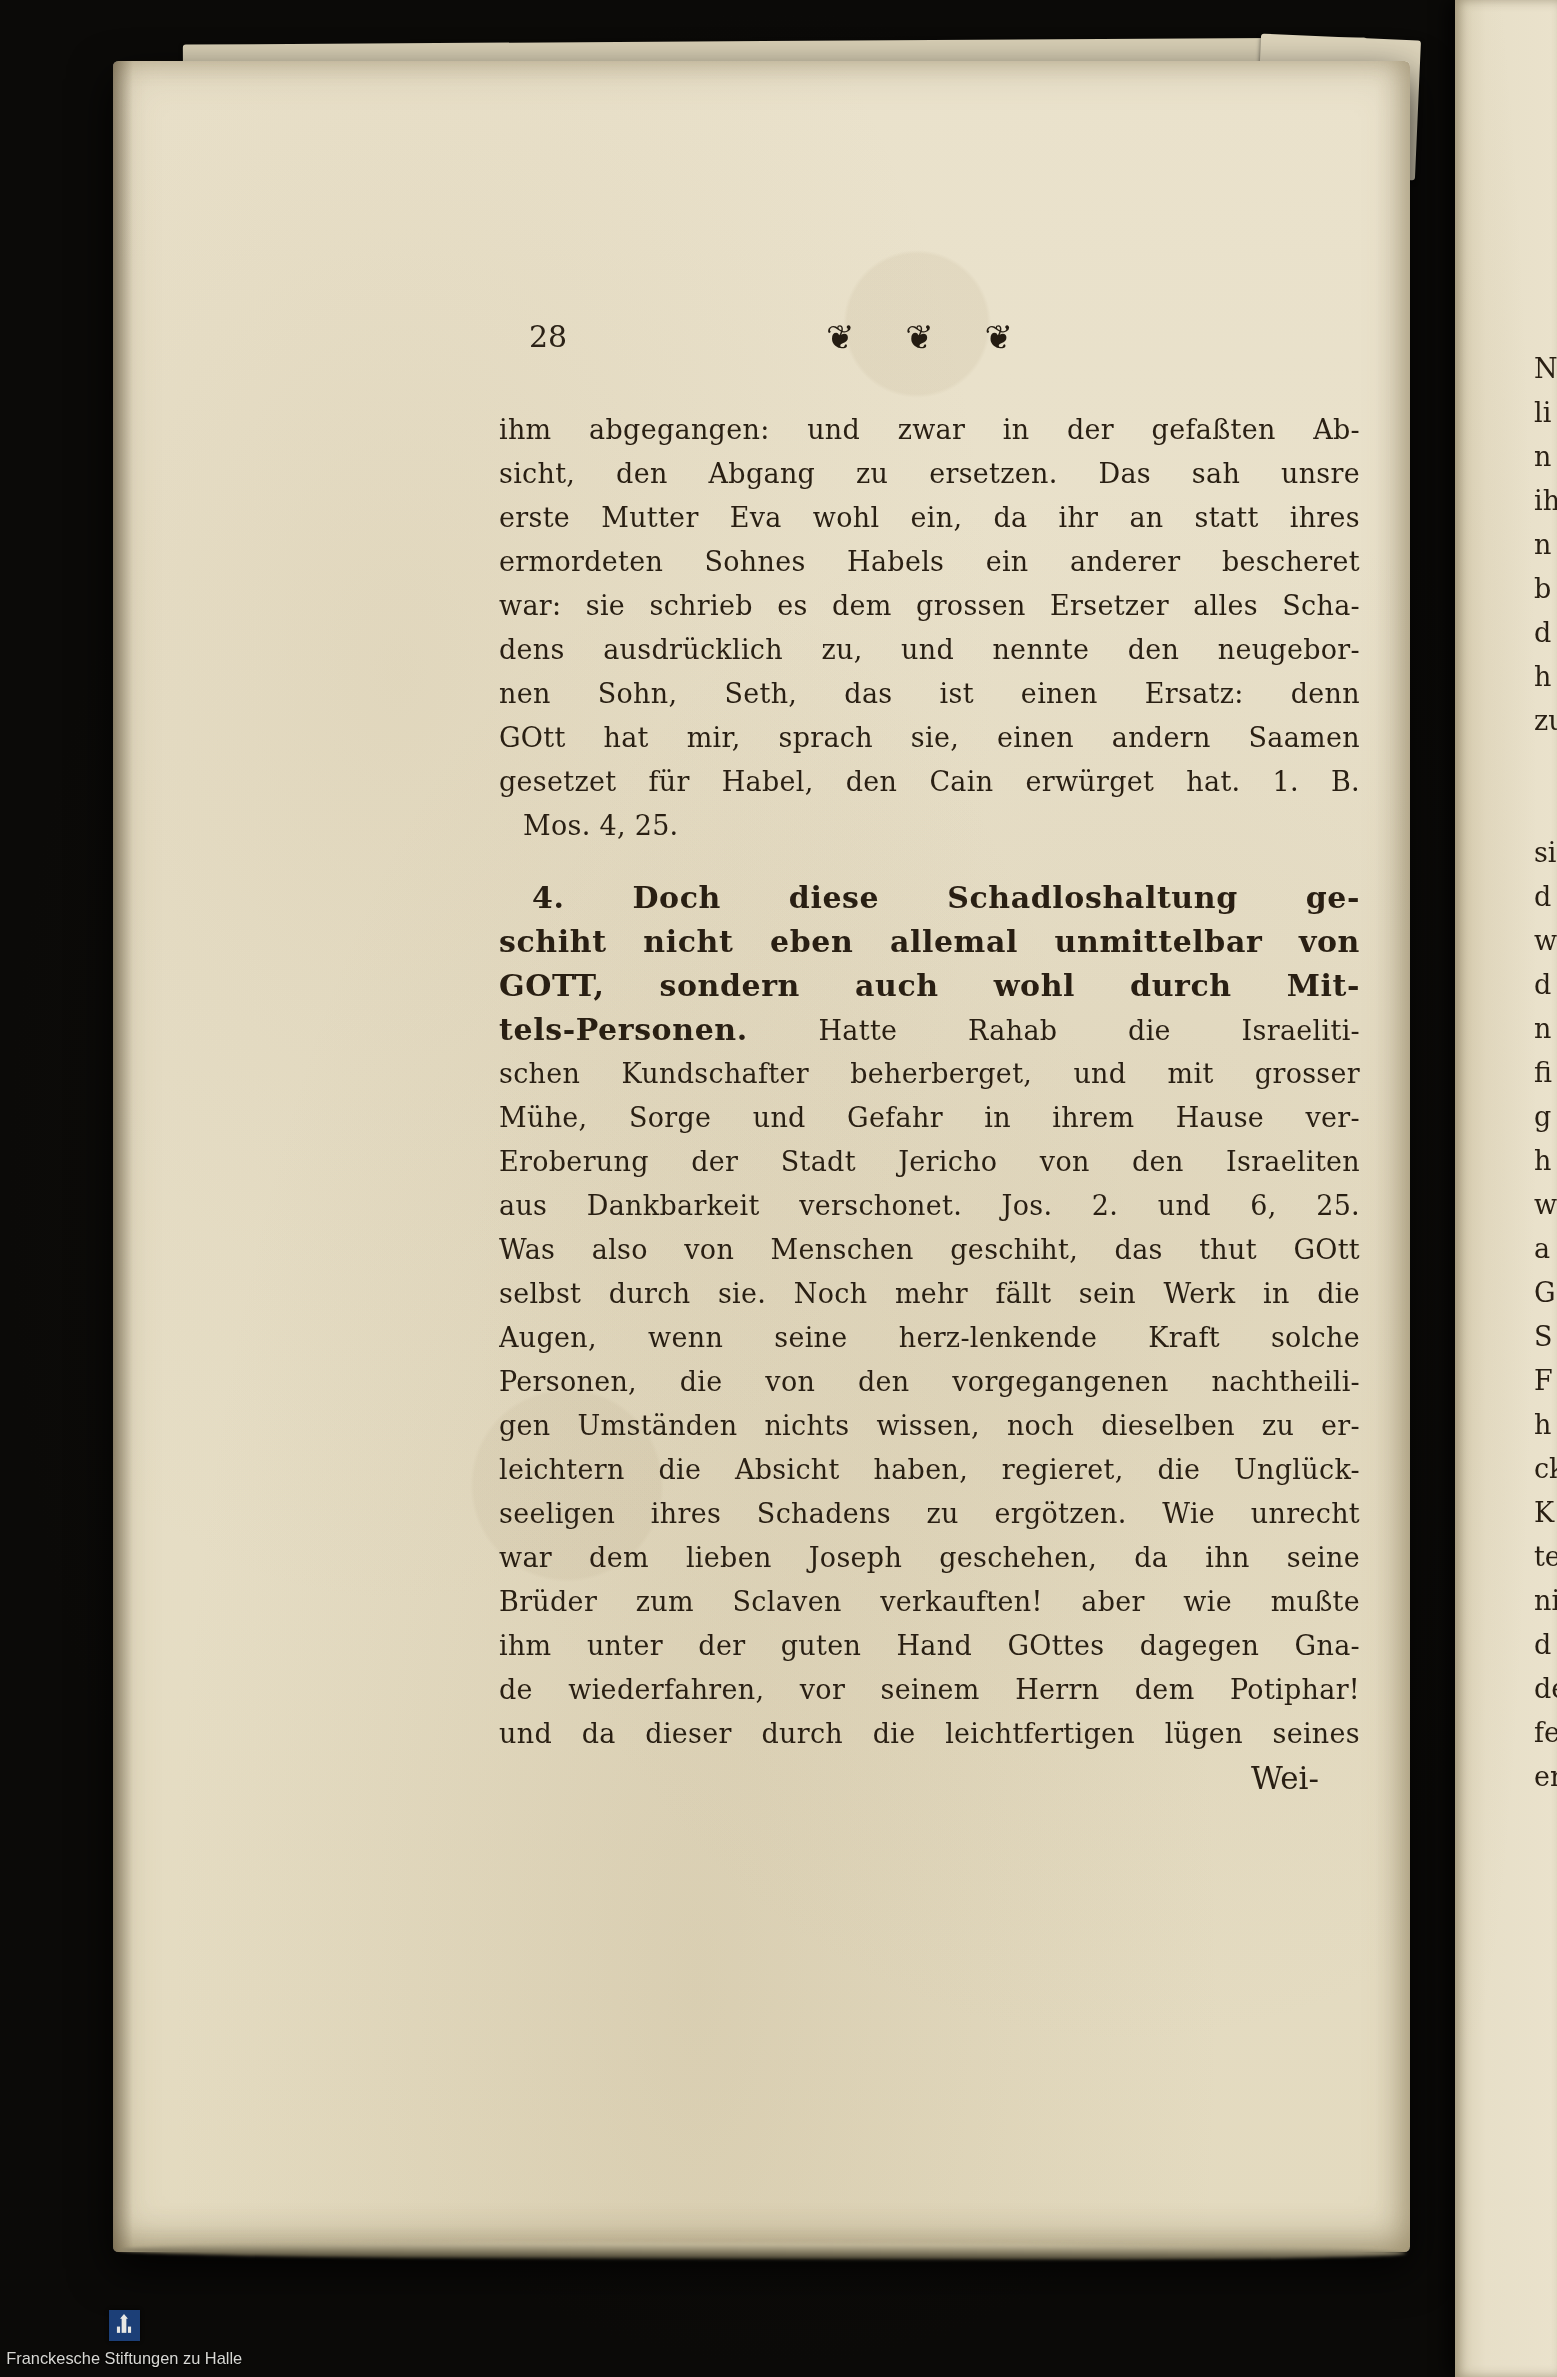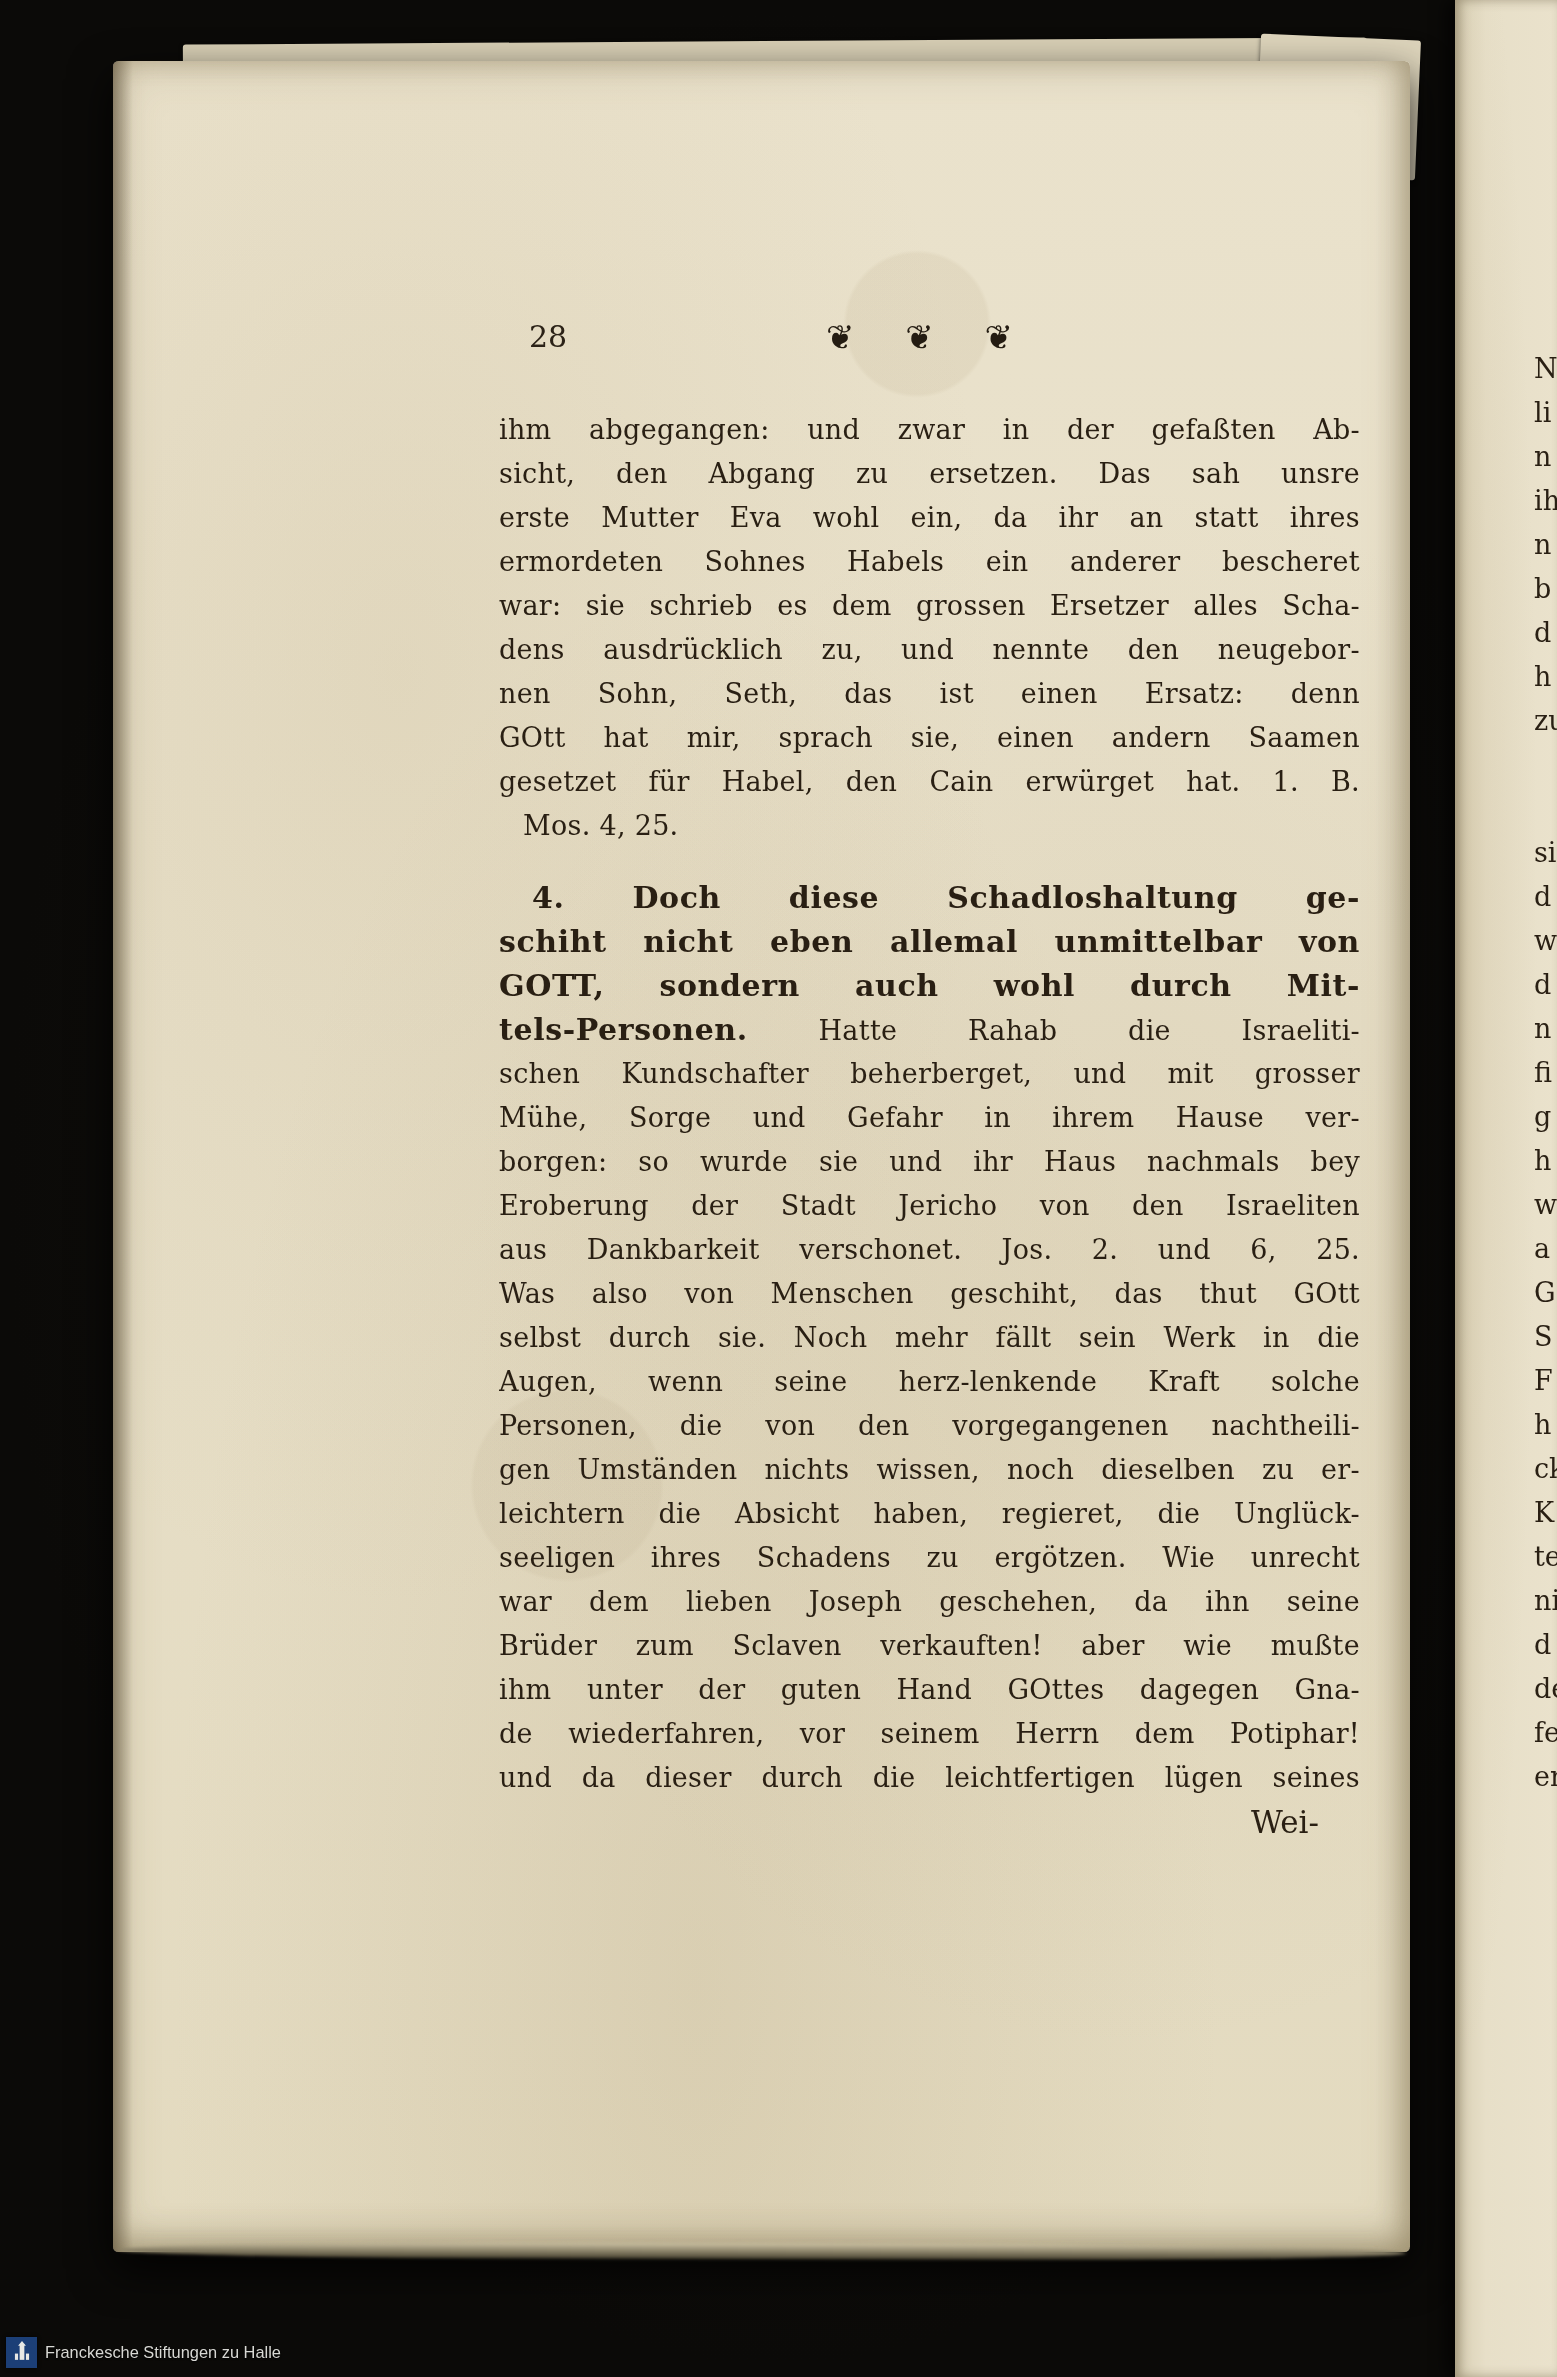--- a/index.html
+++ b/index.html
@@ -111,21 +111,21 @@
     position: absolute; left: 79px; top: 347px; width: 47px;
     color: #291f13;
   }
   .frag-line {
     height: 44px; line-height: 44px; font-size: 27px; white-space: nowrap;
   }
 
   
   #watermark {
     position: absolute; left: 6.2px; bottom: 9.3px;
-    display: flex; align-items: center; gap: 7.8px;
+    display: flex; align-items: center; gap: 7.8px; flex-direction: column;
   }
   #watermark-logo {
     width: 31px; height: 31px;
     background: #1c3f77;
     display: flex; align-items: center; justify-content: center;
     box-shadow: 0 0 3.1px rgba(0,0,0,0.8);
   }
   #watermark-label {
     font-family: "Liberation Sans", sans-serif;
     font-size: 16.4px; color: #d8d8d4;
@@ -162,21 +162,20 @@
           <div class="textline"><span class="seg">gesetzet für Habel, den Cain erwürget hat. 1. B.</span></div>
           <div class="textline no-just"><span class="seg">Mos. 4, 25.</span></div>
         </div>
         <div class="paragraph">
           <div class="textline indent"><span class="seg bold">4. Doch diese Schadloshaltung ge-</span></div>
           <div class="textline"><span class="seg bold">schiht nicht eben allemal unmittelbar von</span></div>
           <div class="textline"><span class="seg bold">GOTT, sondern auch wohl durch Mit-</span></div>
           <div class="textline"><span class="seg bold">tels-Personen.</span><span class="seg">  Hatte Rahab die Israeliti-</span></div>
           <div class="textline"><span class="seg">schen Kundschafter beherberget, und mit grosser</span></div>
           <div class="textline"><span class="seg">Mühe, Sorge und Gefahr in ihrem Hause ver-</span></div>
-          <div class="textline"><span class="seg">borgen: so wurde sie und ihr Haus nachmals bey</span></div>
           <div class="textline"><span class="seg">Eroberung der Stadt Jericho von den Israeliten</span></div>
           <div class="textline"><span class="seg">aus Dankbarkeit verschonet. Jos. 2. und 6, 25.</span></div>
           <div class="textline"><span class="seg">Was also von Menschen geschiht, das thut GOtt</span></div>
           <div class="textline"><span class="seg">selbst durch sie. Noch mehr fällt sein Werk in die</span></div>
           <div class="textline"><span class="seg">Augen, wenn seine herz-lenkende Kraft solche</span></div>
           <div class="textline"><span class="seg">Personen, die von den vorgegangenen nachtheili-</span></div>
           <div class="textline"><span class="seg">gen Umständen nichts wissen, noch dieselben zu er-</span></div>
           <div class="textline"><span class="seg">leichtern die Absicht haben, regieret, die Unglück-</span></div>
           <div class="textline"><span class="seg">seeligen ihres Schadens zu ergötzen. Wie unrecht</span></div>
           <div class="textline"><span class="seg">war dem lieben Joseph geschehen, da ihn seine</span></div>

